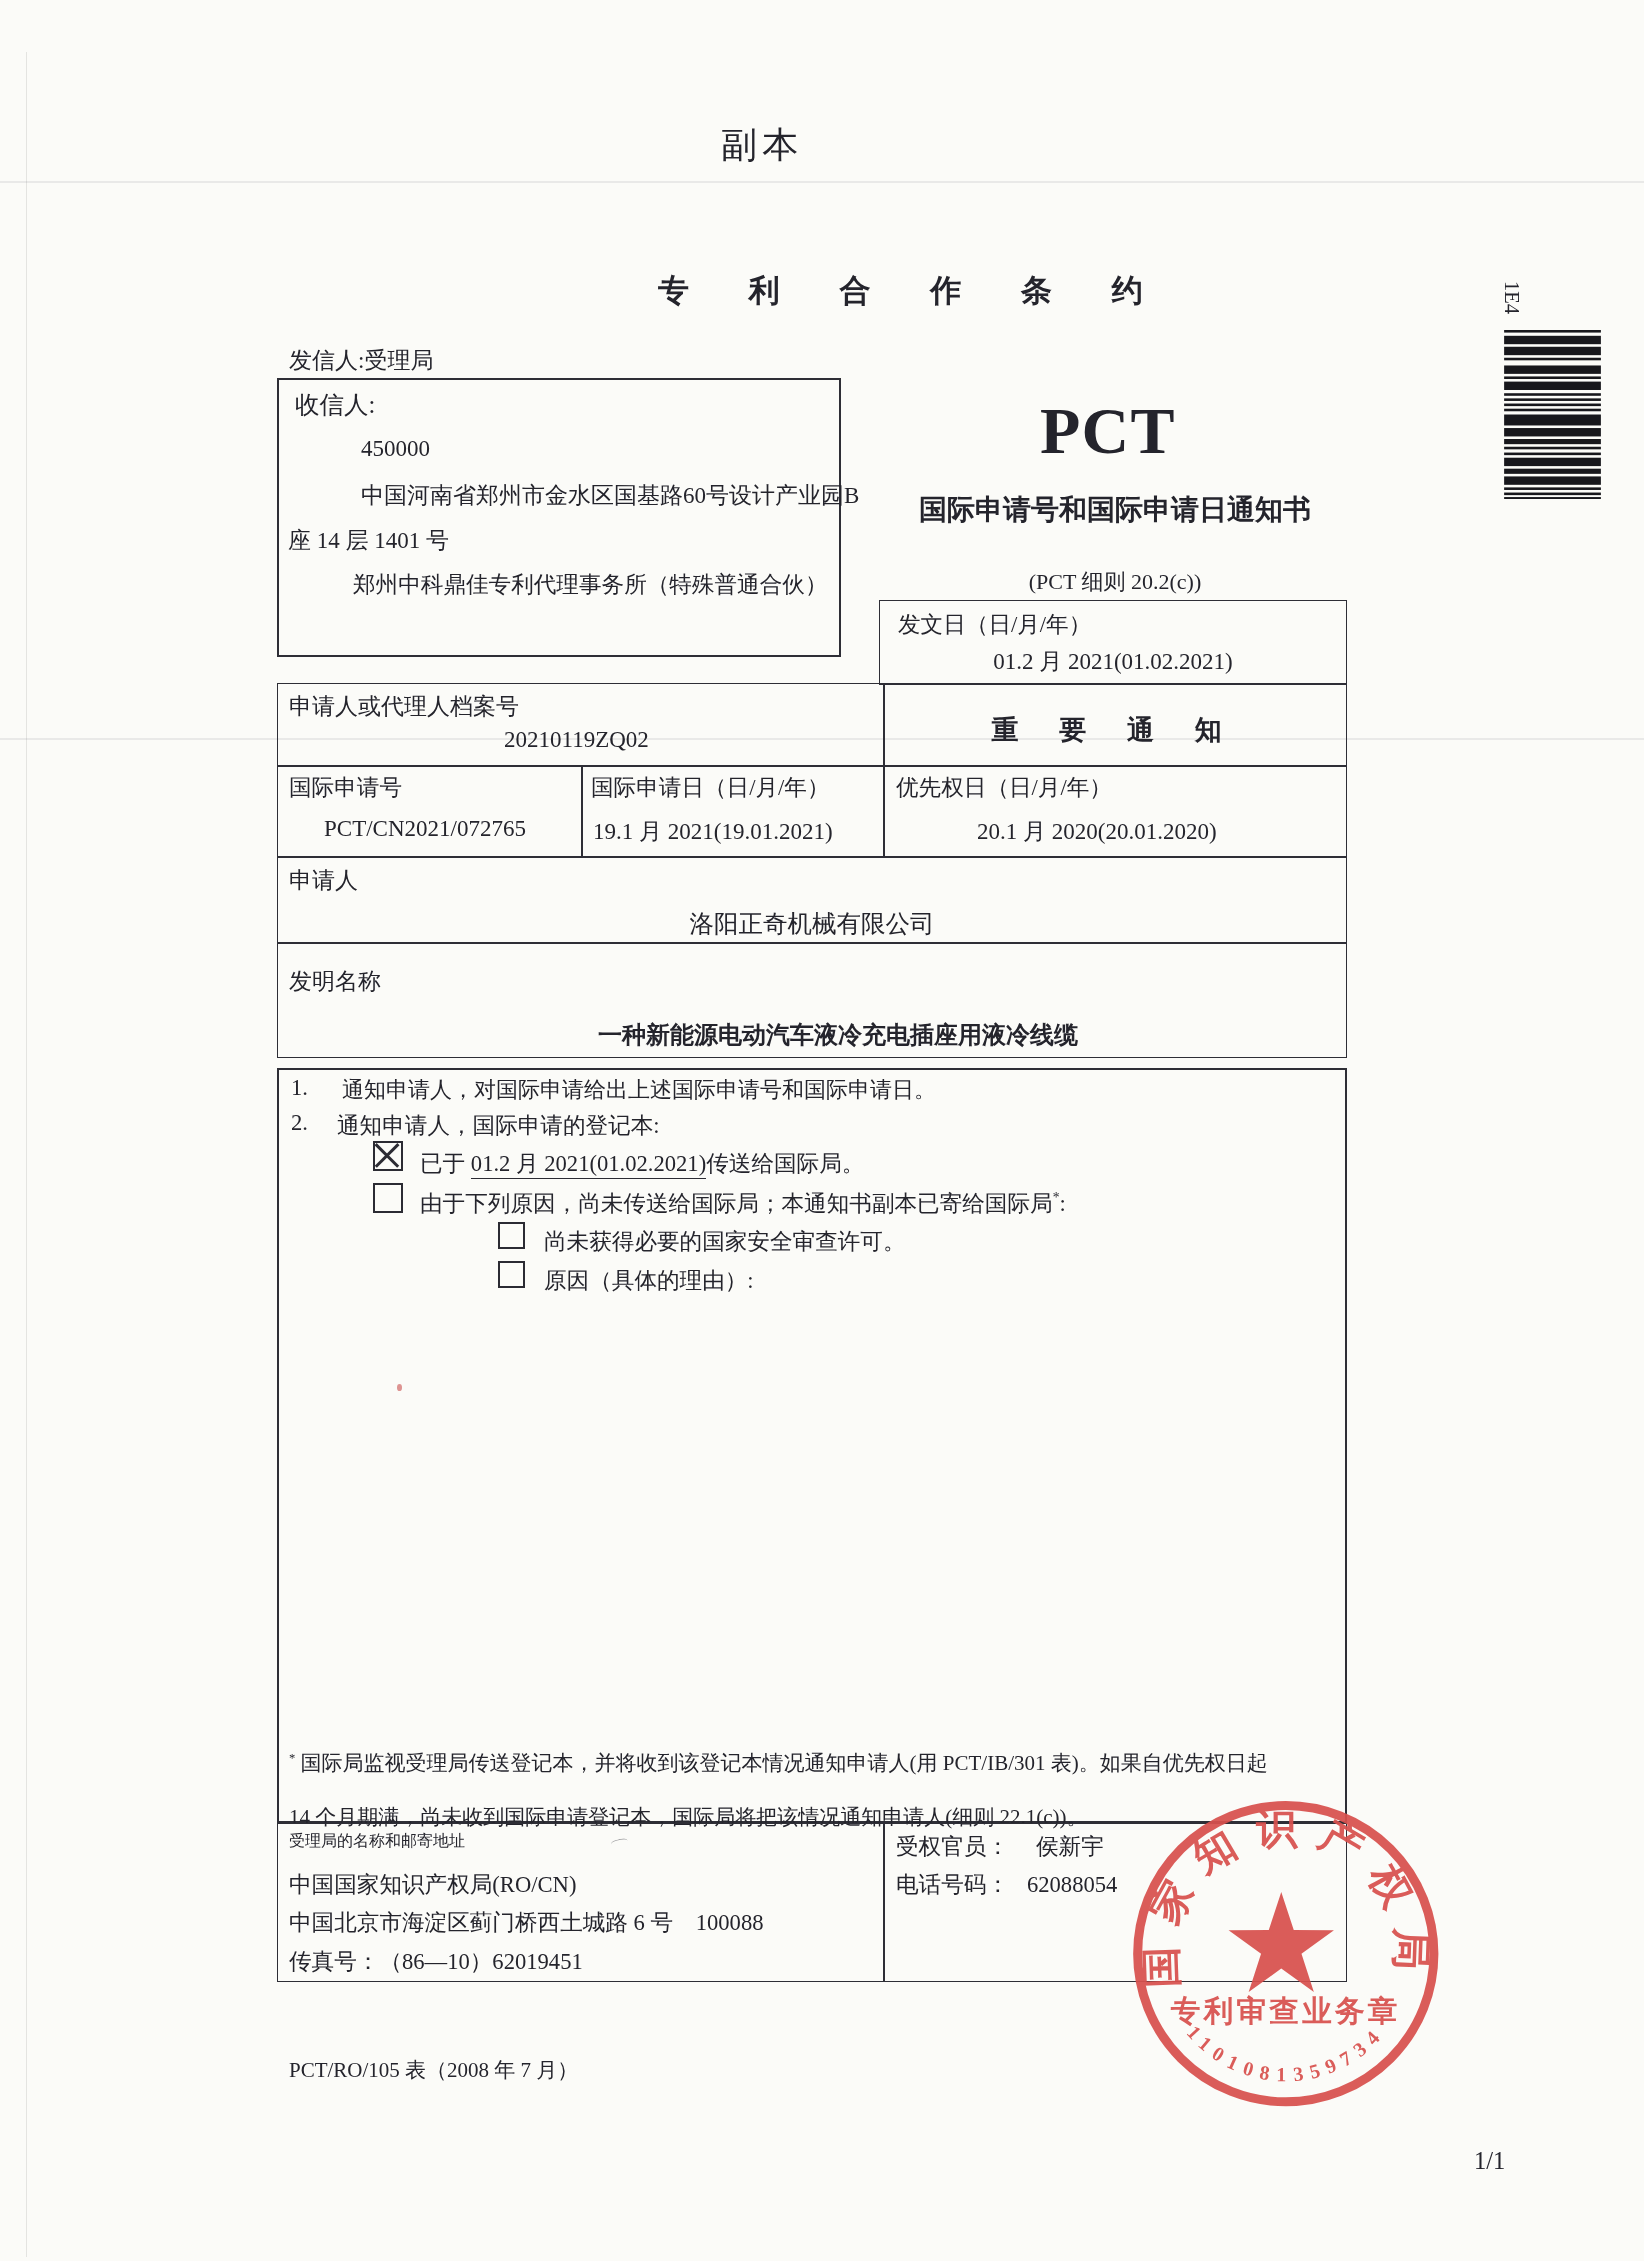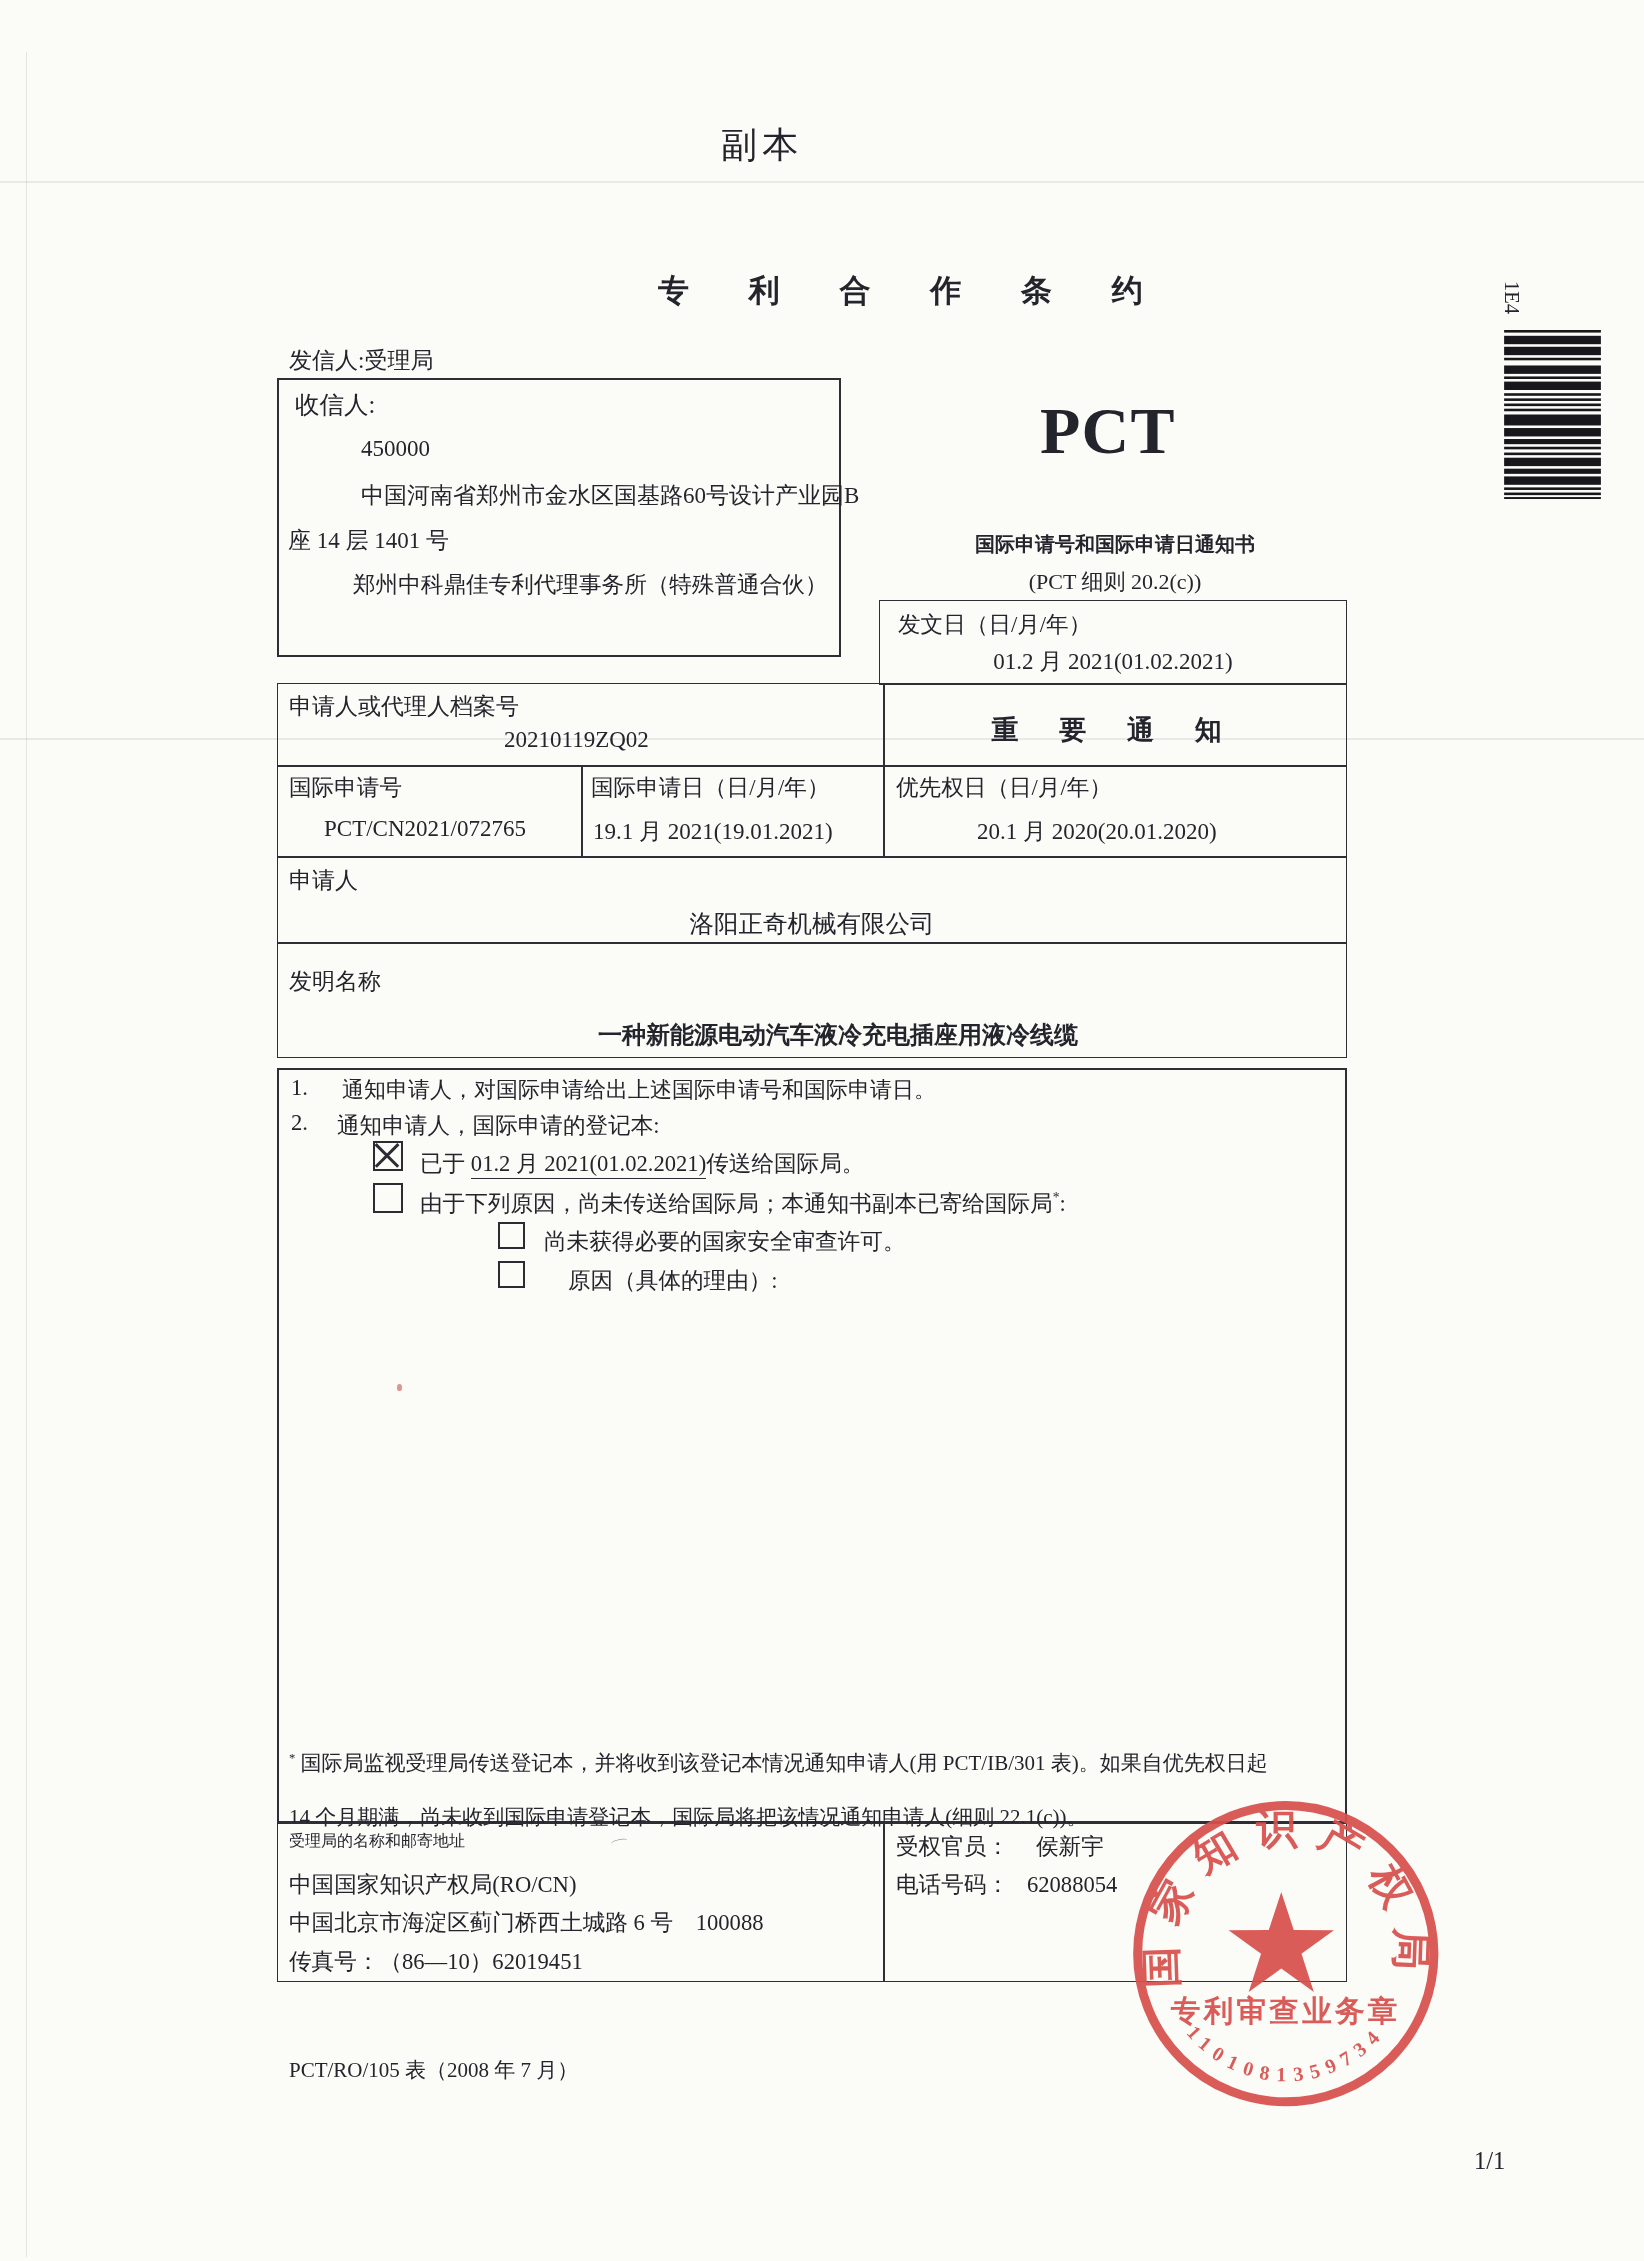--- a/index.html
+++ b/index.html
@@ -68,21 +68,21 @@
 </svg>
 
 <div class="box thickbox" style="left:277px;top:378px;width:564px;height:279px;"></div>
 <div class="abs" style="left:295px;top:388px;font-size:24.5px;">收信人:</div>
 <div class="abs" style="left:361px;top:436px;font-size:23px;">450000</div>
 <div class="abs" style="left:361px;top:480px;font-size:23px;">中国河南省郑州市金水区国基路60号设计产业园B</div>
 <div class="abs" style="left:288px;top:525px;font-size:23px;">座 14 层 1401 号</div>
 <div class="abs" style="left:353px;top:569px;font-size:22.6px;">郑州中科鼎佳专利代理事务所（特殊普通合伙）</div>
 
 <div class="abs b" style="left:1040px;top:393px;font-size:66px;letter-spacing:1.3px;">PCT</div>
-<div class="abs ctr b" style="left:883px;top:491px;width:464px;font-size:20px;margin-top:40px;">国际申请号和国际申请日通知书</div>
+<div class="abs ctr b" style="left:883px;top:491px;width:464px;font-size:28px;">国际申请号和国际申请日通知书</div>
 <div class="abs ctr" style="left:883px;top:567px;width:464px;font-size:22px;">(PCT 细则 20.2(c))</div>
 
 <div class="box" style="left:879px;top:600px;width:468px;height:85px;"></div>
 <div class="abs" style="left:898px;top:609px;font-size:22.6px;">发文日（日/月/年）</div>
 <div class="abs ctr" style="left:879px;top:646px;width:468px;font-size:23px;">01.2 月 2021(01.02.2021)</div>
 
 <div class="box" style="left:277px;top:683px;width:1070px;height:84px;">
   <div class="vdiv" style="left:605px;"></div>
 </div>
 <div class="abs" style="left:289px;top:691px;font-size:23px;">申请人或代理人档案号</div>
@@ -122,21 +122,21 @@
 
 <div class="cb" style="left:373px;top:1183px;width:30px;height:30px;"></div>
 <div class="abs" style="left:420px;top:1188px;font-size:22.6px;">
   <span>由于下列原因，尚未传送给国际局；本通知书副本已寄给国际局</span><sup class="ast">*</sup><span>:</span>
 </div>
 
 <div class="cb" style="left:498px;top:1222px;width:27px;height:27px;"></div>
 <div class="abs" style="left:544px;top:1226px;font-size:22.6px;">尚未获得必要的国家安全审查许可。</div>
 
 <div class="cb" style="left:498px;top:1261px;width:27px;height:27px;"></div>
-<div class="abs" style="left:544px;top:1265px;font-size:22.6px;margin-left:24px;">原因（具体的理由）:</div>
+<div class="abs" style="left:544px;top:1265px;font-size:22.6px;">原因（具体的理由）:</div>
 
 <div class="abs" style="left:397px;top:1384px;width:5.2px;height:7px;background:#c4403e;border-radius:50%;opacity:.55;"></div>
 
 <div class="abs" style="left:289px;top:1749px;font-size:21px;">
   <sup class="ast">*</sup>
   <span>国际局监视受理局传送登记本，并将收到该登记本情况通知申请人(用 PCT/IB/301 表)。如果自优先权日起</span>
 </div>
 <div class="abs" style="left:289px;top:1787px;font-size:21px;margin-top:16px;">14 个月期满，尚未收到国际申请登记本，国际局将把该情况通知申请人(细则 22.1(c))。</div>
 
 <div class="box" style="left:277px;top:1823px;width:1070px;height:159px;">

